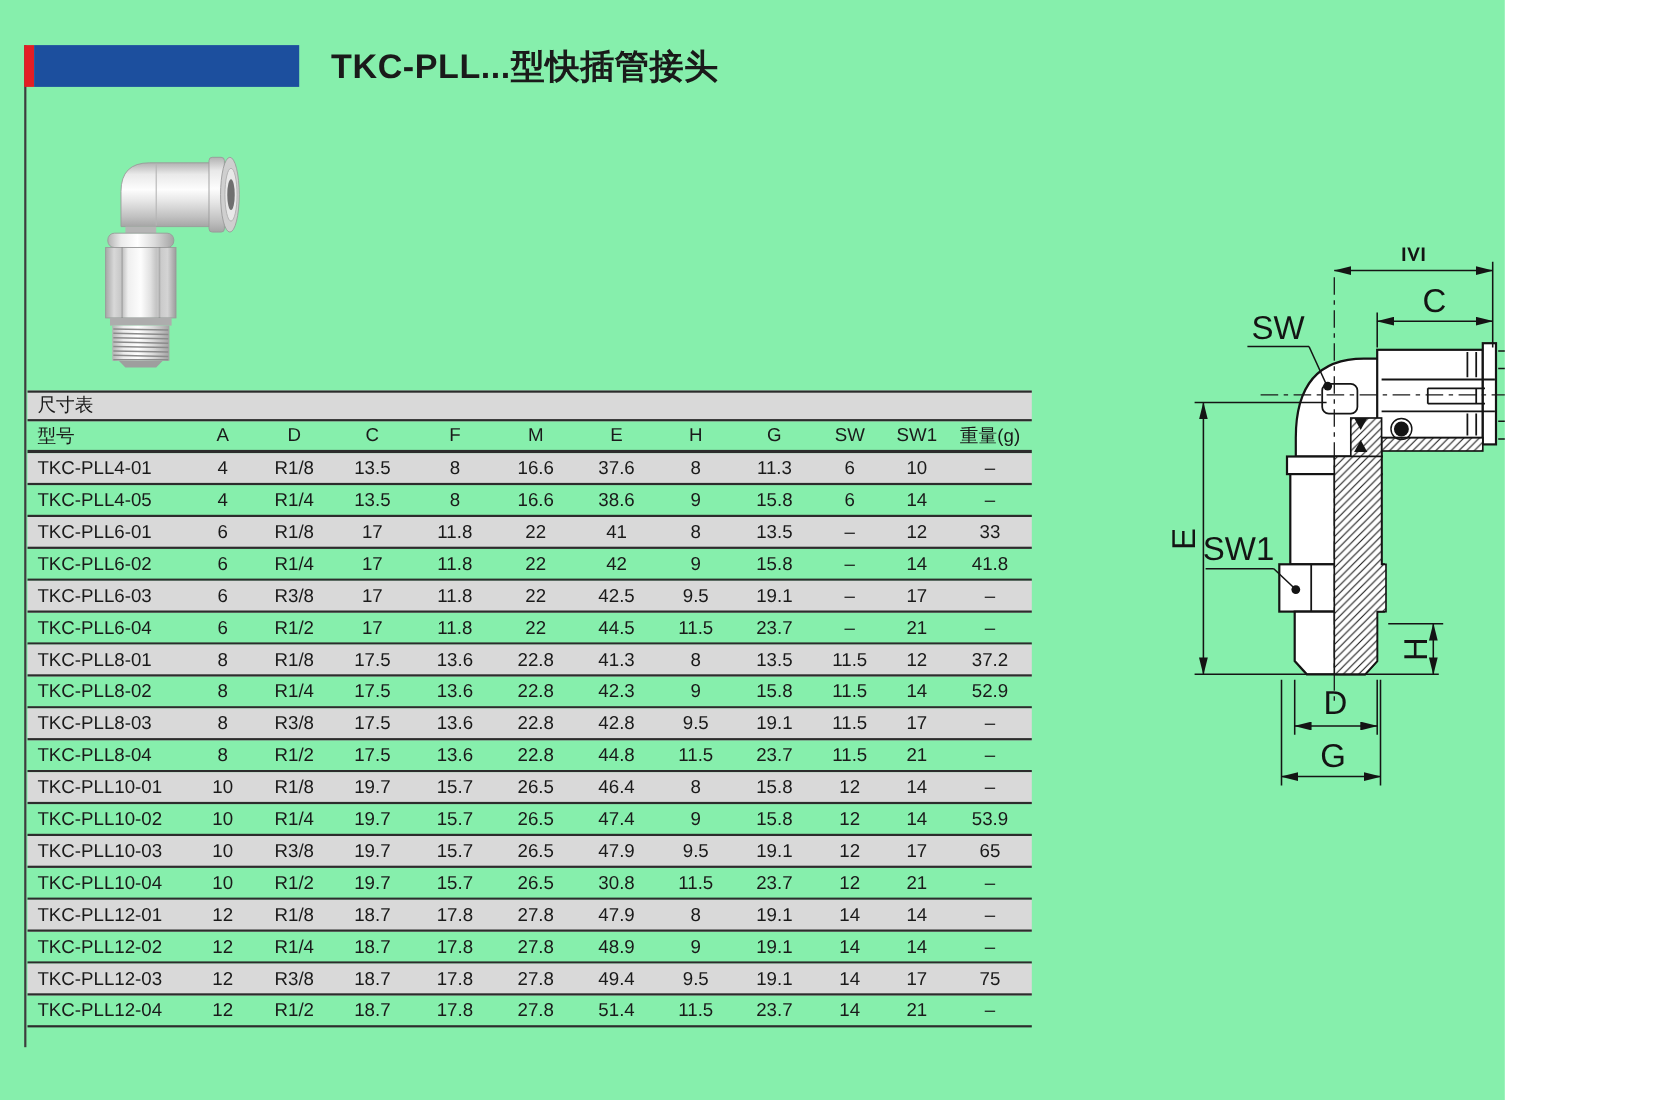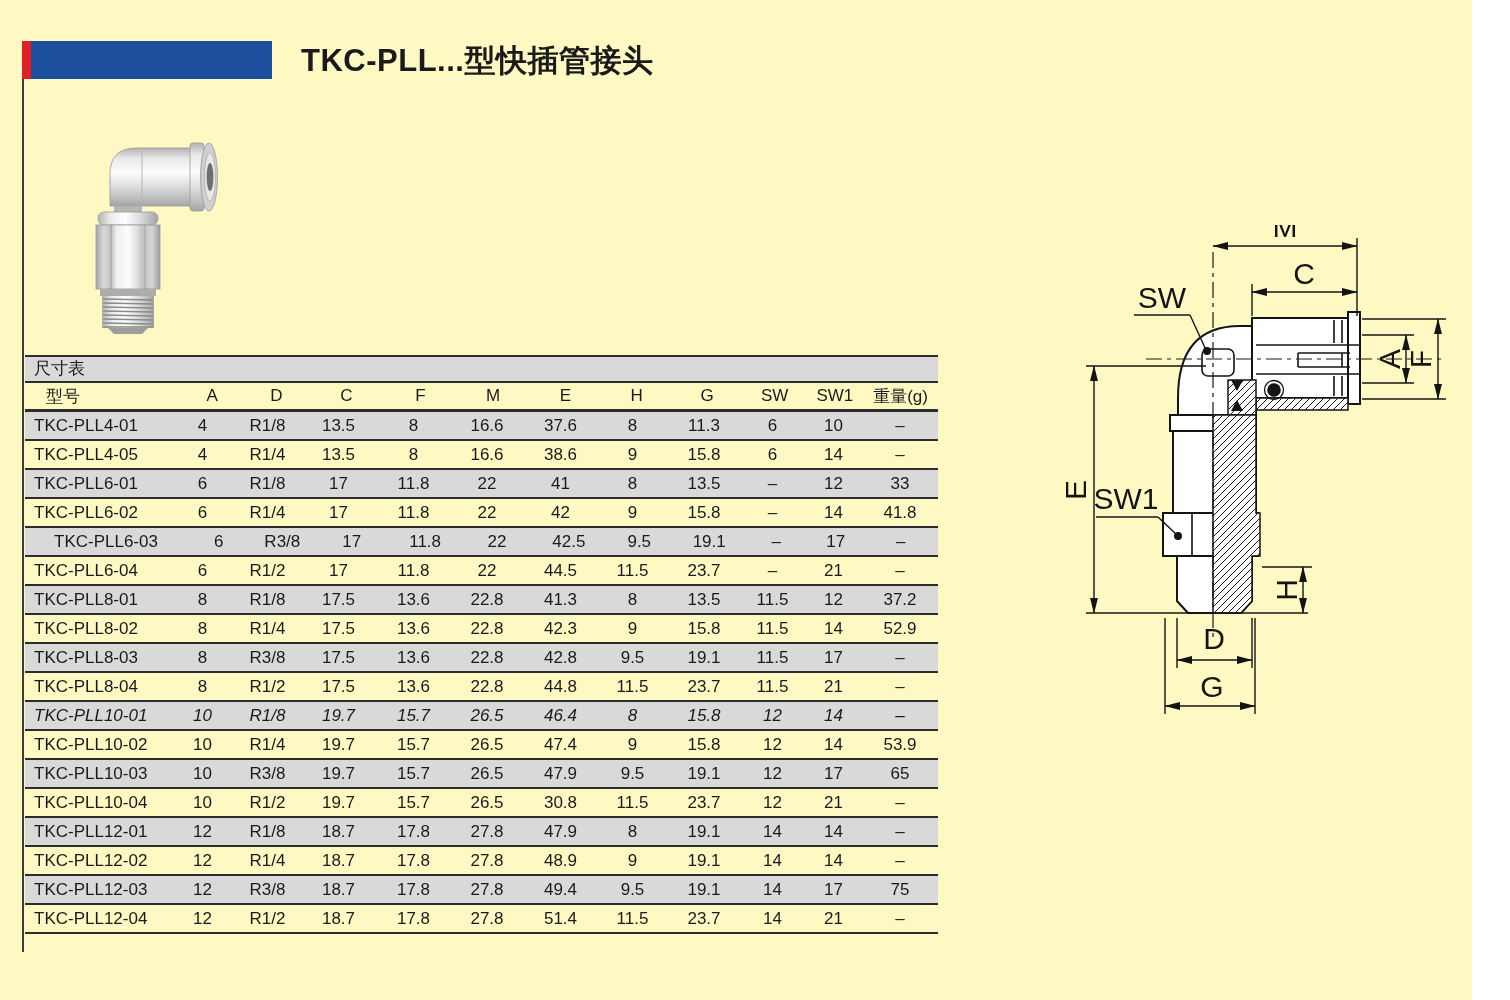--- a/index.html
+++ b/index.html
@@ -1,29 +1,29 @@
 <!DOCTYPE html>
 <html><head>
 <meta charset="utf-8">
 <style>
   html,body{margin:0;padding:0;background:#fff;}
-  .page{position:relative;width:1472px;height:1000px;background:#fef9c3;overflow:hidden;
+  .page{position:relative;width:1368px;height:1000px;background:#86efac;overflow:hidden;
         font-family:"Liberation Sans","DejaVu Sans",sans-serif;color:#1a1a1a;}
   .vline{position:absolute;left:22px;top:41px;width:2px;height:911px;background:#3d3d3d;}
   .bar-red{position:absolute;left:22px;top:41px;width:9px;height:38px;background:#e31e24;}
   .bar-blue{position:absolute;left:31px;top:41px;width:241px;height:38px;background:#1c4f9e;}
   .title{position:absolute;left:301px;top:40px;font-size:31px;font-weight:600;letter-spacing:.5px;white-space:nowrap;}
   .photo{position:absolute;left:84px;top:130px;}
   .drawing{position:absolute;left:1040px;top:225px;}
   
   .dim-table{position:absolute;left:25px;top:355px;width:913px;font-size:17px;}
   .cap{box-sizing:border-box;height:28px;background:#d9d9d9;border-top:2px solid #2c2c2c;
        border-bottom:2px solid #2c2c2c;line-height:24px;padding-left:9px;}
   .tr{display:flex;box-sizing:border-box;height:29px;border-bottom:2px solid #2c2c2c;align-items:center;}
-  .tr.head{border-bottom:3px solid #2c2c2c;padding-left:12px;}
+  .tr.head{border-bottom:3px solid #2c2c2c;}
   .tr.shade{background:#d9d9d9;}
   .td{box-sizing:border-box;text-align:center;white-space:nowrap;overflow:hidden;}
   .c0{width:145px;text-align:left;padding-left:9px;}
   .c1{width:65px;}.c2{width:65px;}.c3{width:77px;}.c4{width:73px;}.c5{width:74px;}
   .c6{width:73px;}.c7{width:71px;}.c8{width:72px;}.c9{width:65px;}.c10{width:57px;}.c11{width:76px;}
   svg text{font-family:"Liberation Sans","DejaVu Sans",sans-serif;}
 </style>
 </head>
 <body>
 
@@ -161,21 +161,21 @@
       <div class="td c4">11.8</div>
       <div class="td c5">22</div>
       <div class="td c6">42</div>
       <div class="td c7">9</div>
       <div class="td c8">15.8</div>
       <div class="td c9">–</div>
       <div class="td c10">14</div>
       <div class="td c11">41.8</div>
     </div>
 
-    <div class="tr shade" style="background: rgb(217, 217, 217); padding-left: 20px;">
+    <div class="tr shade" style="background: rgb(217, 217, 217);">
       <div class="td c0">TKC-PLL6-03</div>
       <div class="td c1">6</div>
       <div class="td c2">R3/8</div>
       <div class="td c3">17</div>
       <div class="td c4">11.8</div>
       <div class="td c5">22</div>
       <div class="td c6">42.5</div>
       <div class="td c7">9.5</div>
       <div class="td c8">19.1</div>
       <div class="td c9">–</div>
@@ -251,21 +251,21 @@
       <div class="td c4">13.6</div>
       <div class="td c5">22.8</div>
       <div class="td c6">44.8</div>
       <div class="td c7">11.5</div>
       <div class="td c8">23.7</div>
       <div class="td c9">11.5</div>
       <div class="td c10">21</div>
       <div class="td c11">–</div>
     </div>
 
-    <div class="tr shade" style="background: rgb(217, 217, 217); font-style: italic;">
+    <div class="tr shade" style="background: rgb(217, 217, 217);">
       <div class="td c0">TKC-PLL10-01</div>
       <div class="td c1">10</div>
       <div class="td c2">R1/8</div>
       <div class="td c3">19.7</div>
       <div class="td c4">15.7</div>
       <div class="td c5">26.5</div>
       <div class="td c6">46.4</div>
       <div class="td c7">8</div>
       <div class="td c8">15.8</div>
       <div class="td c9">12</div>

